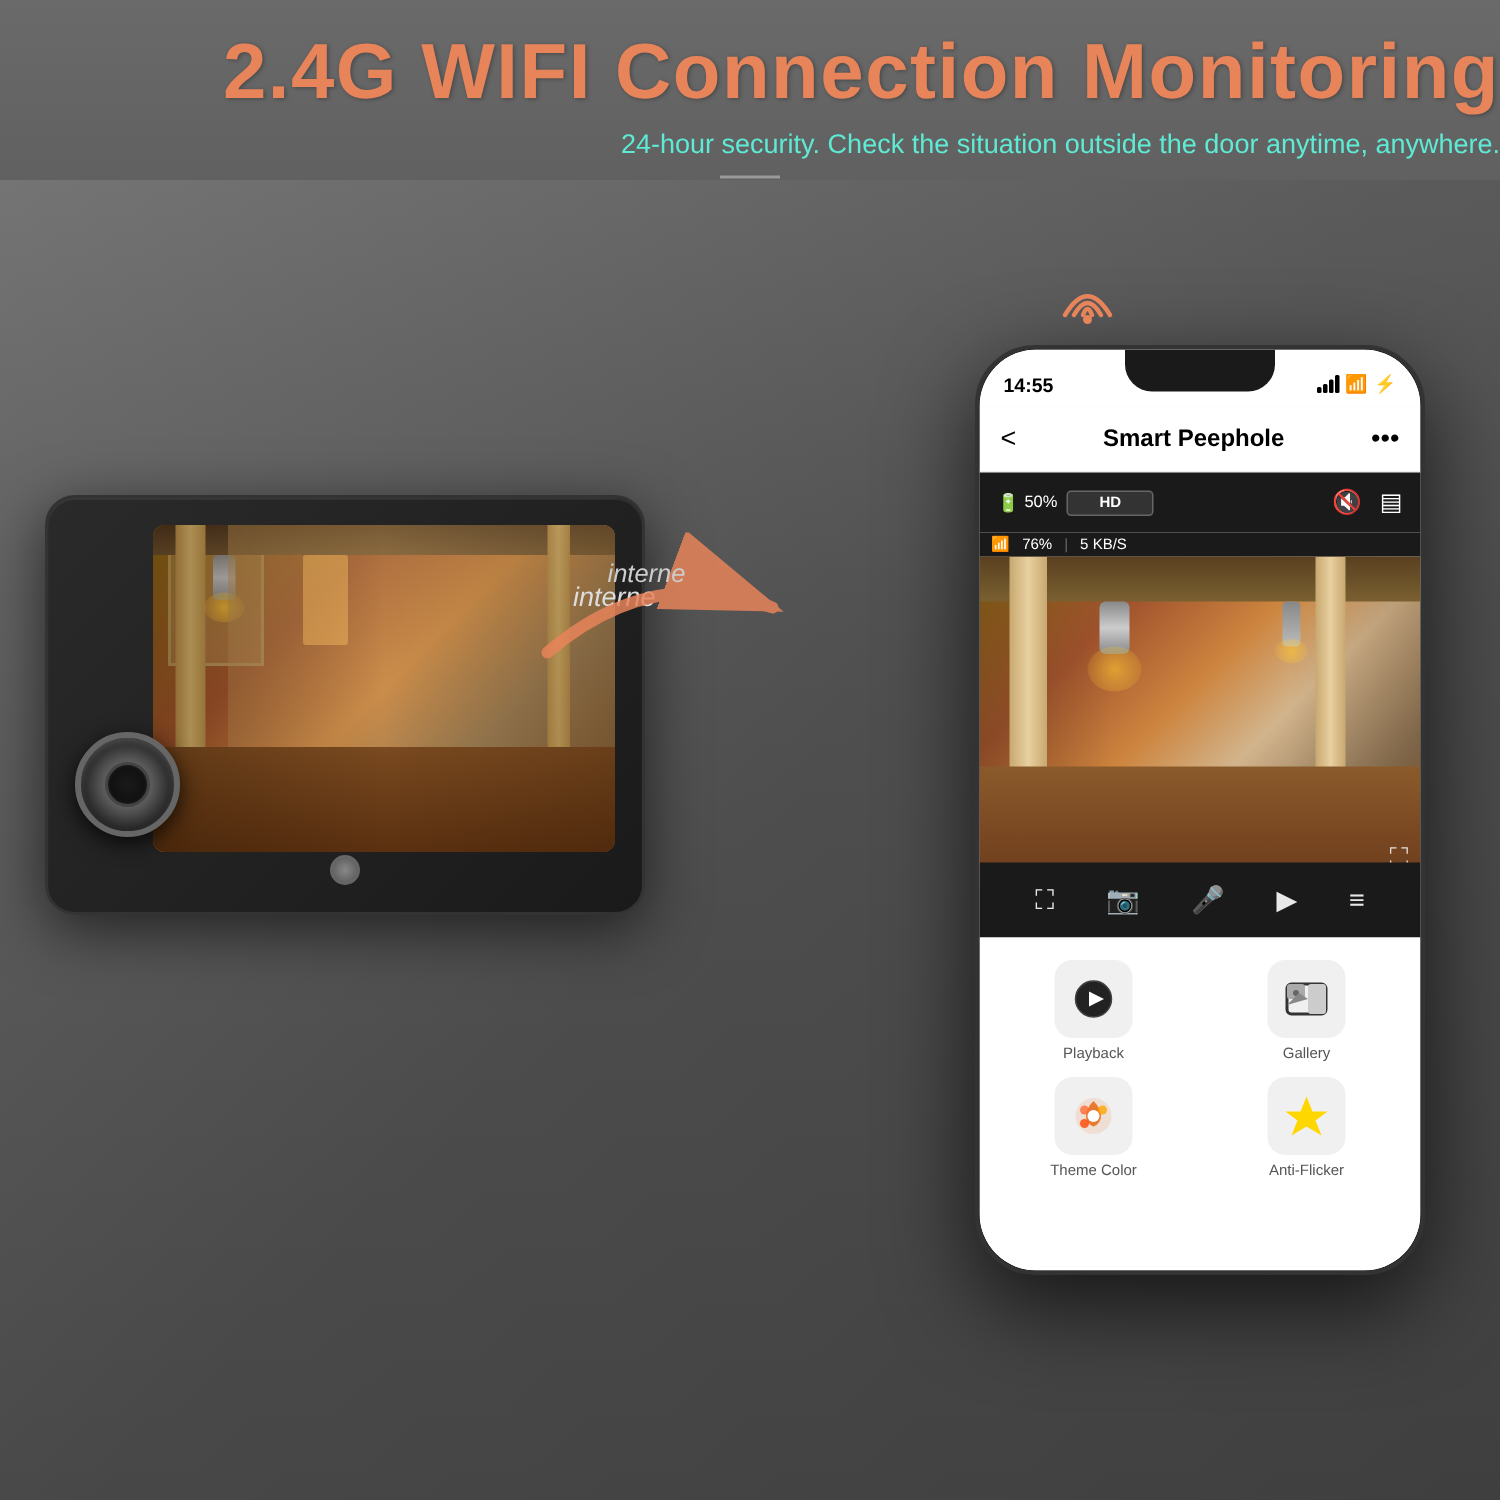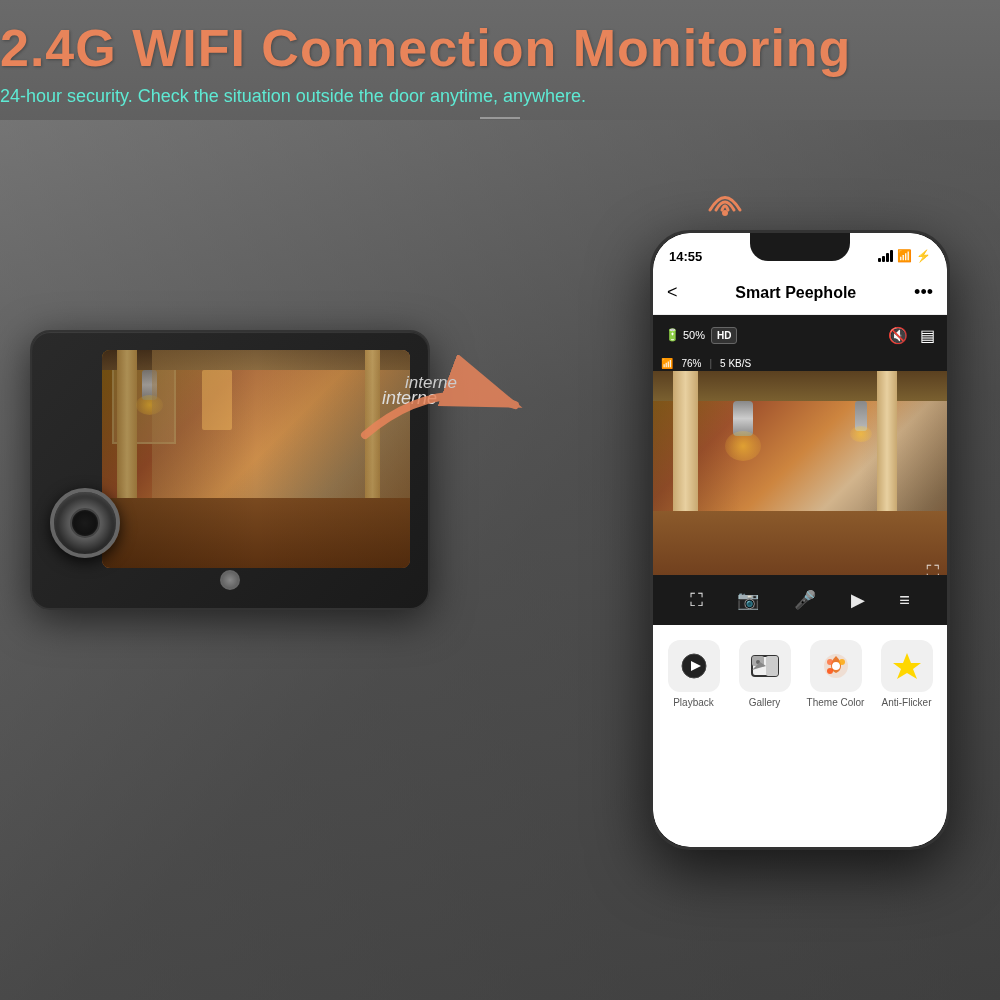--- a/index.html
+++ b/index.html
@@ -29,21 +29,21 @@
       background: linear-gradient(135deg, #888 0%, #555 50%, #444 100%);
       opacity: 0.5;
     }
 
     
     .header {
       position: absolute;
       top: 0;
       left: 0;
       right: 0;
-      text-align: left;
+      text-align: right;
       padding-top: 18px;
       z-index: 10;
     }
 
     .main-title {
       font-size: 52px;
       font-weight: 900;
       color: #e8845a;
       letter-spacing: 1px;
       text-shadow: 1px 1px 3px rgba(0,0,0,0.3);
@@ -308,21 +308,21 @@
       display: flex;
       align-items: center;
       gap: 3px;
     }
 
     .hd-badge {
       background: #333;
       color: white;
       font-size: 10px;
       font-weight: bold;
-      padding: 2px 5px;
+      padding: 2px 21px;
       border-radius: 3px;
       border: 1px solid #666;
     }
 
     .cam-right {
       display: flex;
       align-items: center;
       gap: 12px;
       color: white;
       font-size: 16px;
@@ -442,21 +442,21 @@
       left: 0;
       right: 0;
       bottom: 0;
       background: white;
       z-index: 20;
       padding: 15px 10px 10px;
     }
 
     .menu-grid {
       display: grid;
-      grid-template-columns: repeat(4, 1fr);
+      grid-template-columns: repeat(2, 1fr);
       gap: 10px;
     }
 
     .menu-item {
       display: flex;
       flex-direction: column;
       align-items: center;
       gap: 5px;
     }
 

